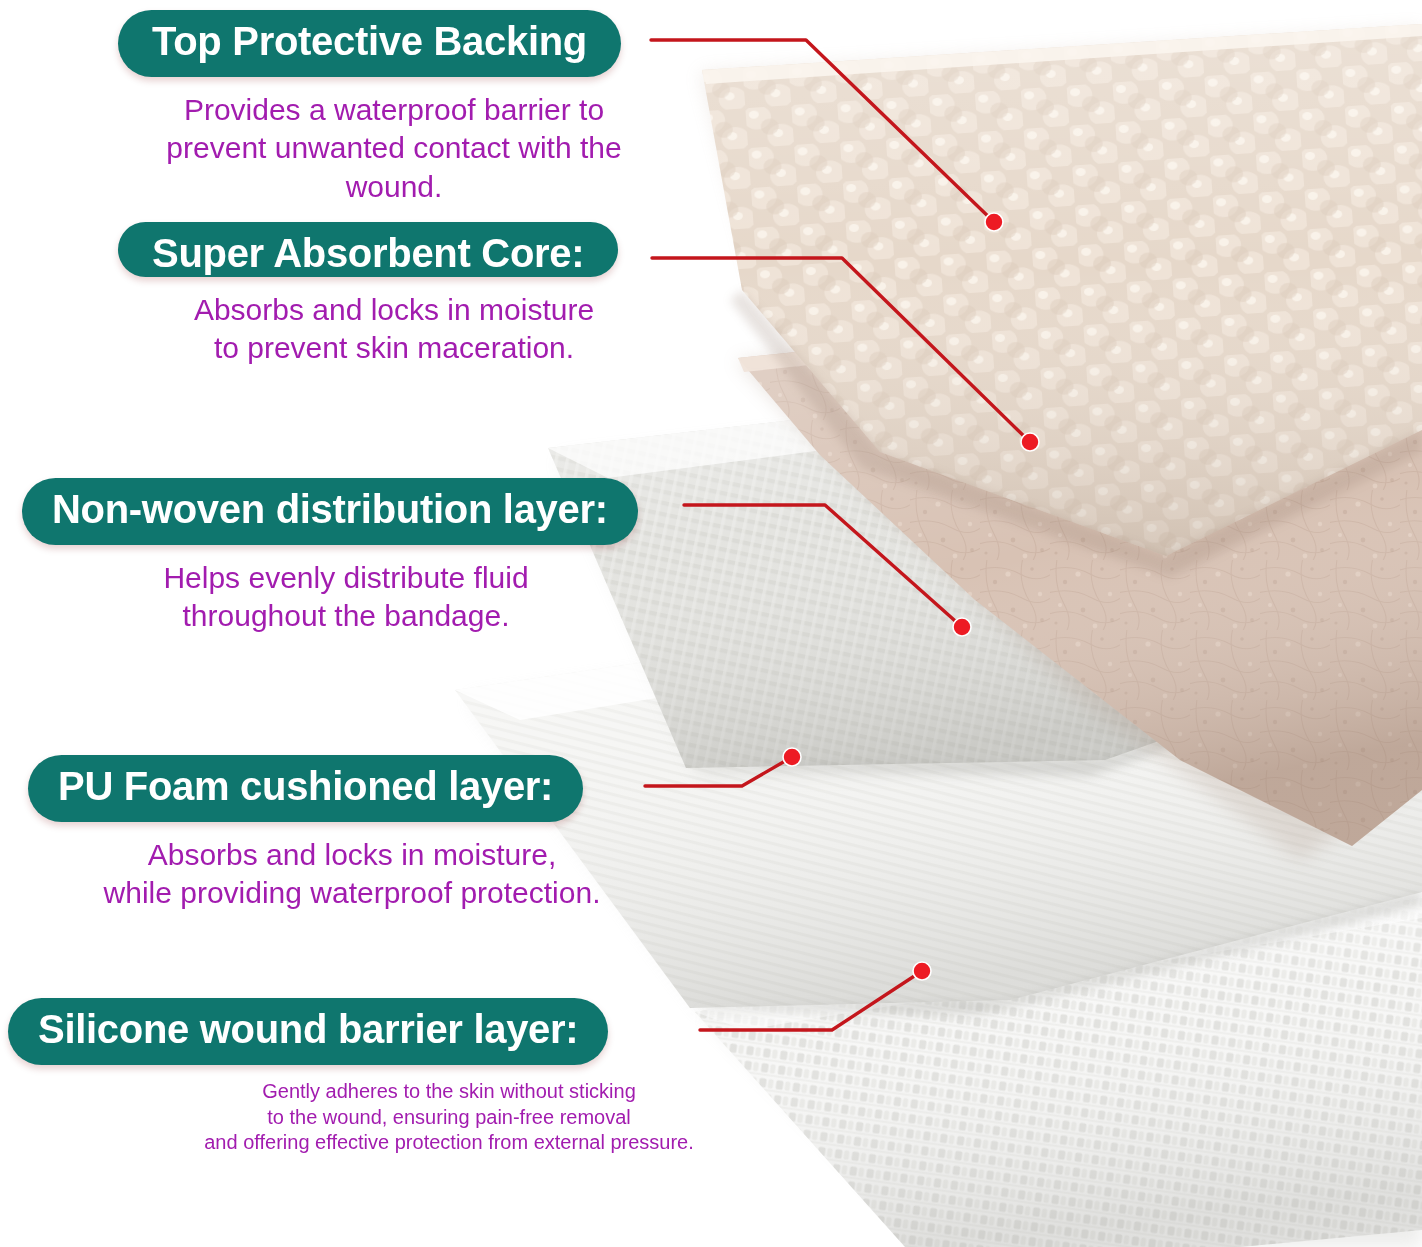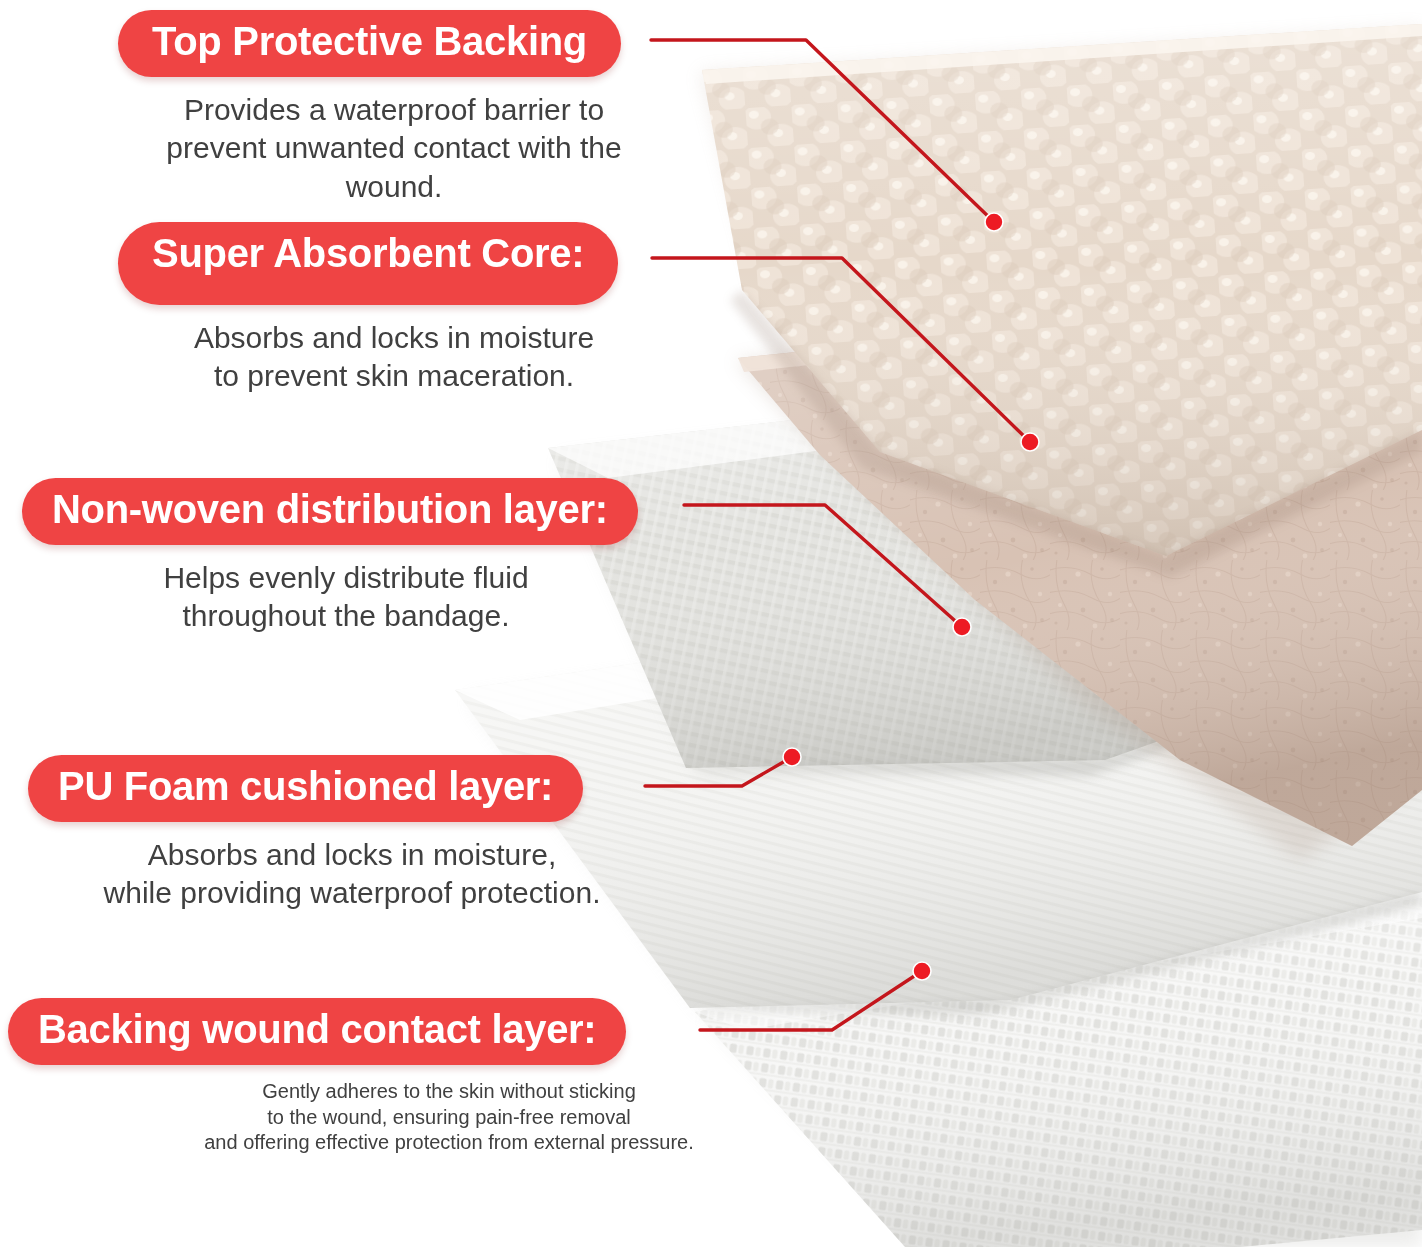--- a/index.html
+++ b/index.html
@@ -23,51 +23,51 @@
     width:1422px; height:1247px;
     pointer-events:none;
   }
   #product svg{display:block;width:1422px;height:1247px;}
 
   
   .callout{ position:absolute; }
 
   .pill{
     display:inline-block;
-    background:#ef4444;
+    background:#0f766e;
     color:#ffffff;
     font-weight:bold;
     letter-spacing:-0.3px;
     border-radius:999px;
     white-space:nowrap;
     box-shadow:0 4px 7px rgba(120,0,0,0.18);
     position:relative;
     z-index:5;
   }
   .pill-label{
     display:block;
     line-height:1;
   }
 
   .desc{
-    color:#404040;
+    color:#a21caf;
     line-height:1.28;
     white-space:pre-line;
     margin-top:14px;
     position:relative;
     z-index:4;
   }
 
   
   .c1{ left:118px; top:10px; }
   .c1 .pill{ padding:11px 34px 16px 34px; font-size:40px; }
   .c1 .desc{ font-size:30px; text-align:center; width:560px; margin-left:-4px; }
 
   .c2{ left:118px; top:222px; }
-  .c2 .pill{ padding:11px 34px 32px 34px; font-size:40px; }
+  .c2 .pill{ padding:11px 34px 4px 34px; font-size:40px; }
   .c2 .desc{ font-size:30px; text-align:center; width:560px; margin-left:-4px; }
 
   .c3{ left:22px; top:478px; }
   .c3 .pill{ padding:11px 30px 16px 30px; font-size:40px;text-align:center; }
   .c3 .desc{ font-size:30px; text-align:center; width:660px; margin-left:-6px; }
 
   .c4{ left:28px; top:755px; }
   .c4 .pill{ padding:11px 30px 16px 30px; font-size:40px; }
   .c4 .desc{ font-size:30px; text-align:center; width:660px; margin-left:-6px; }
 
@@ -271,20 +271,20 @@
   <div class="callout c4">
     <div class="pill">
       <span class="pill-label">PU Foam cushioned layer:</span>
     </div>
     <div class="desc">Absorbs and locks in moisture,
 while providing waterproof protection.</div>
   </div>
 
   <div class="callout c5">
     <div class="pill">
-      <span class="pill-label">Backing wound contact layer:</span>
+      <span class="pill-label">Silicone wound barrier layer:</span>
     </div>
     <div class="desc">Gently adheres to the skin without sticking
 to the wound, ensuring pain-free removal
 and offering effective protection from external pressure.</div>
   </div>
 
 </div>
 
 </body></html>

